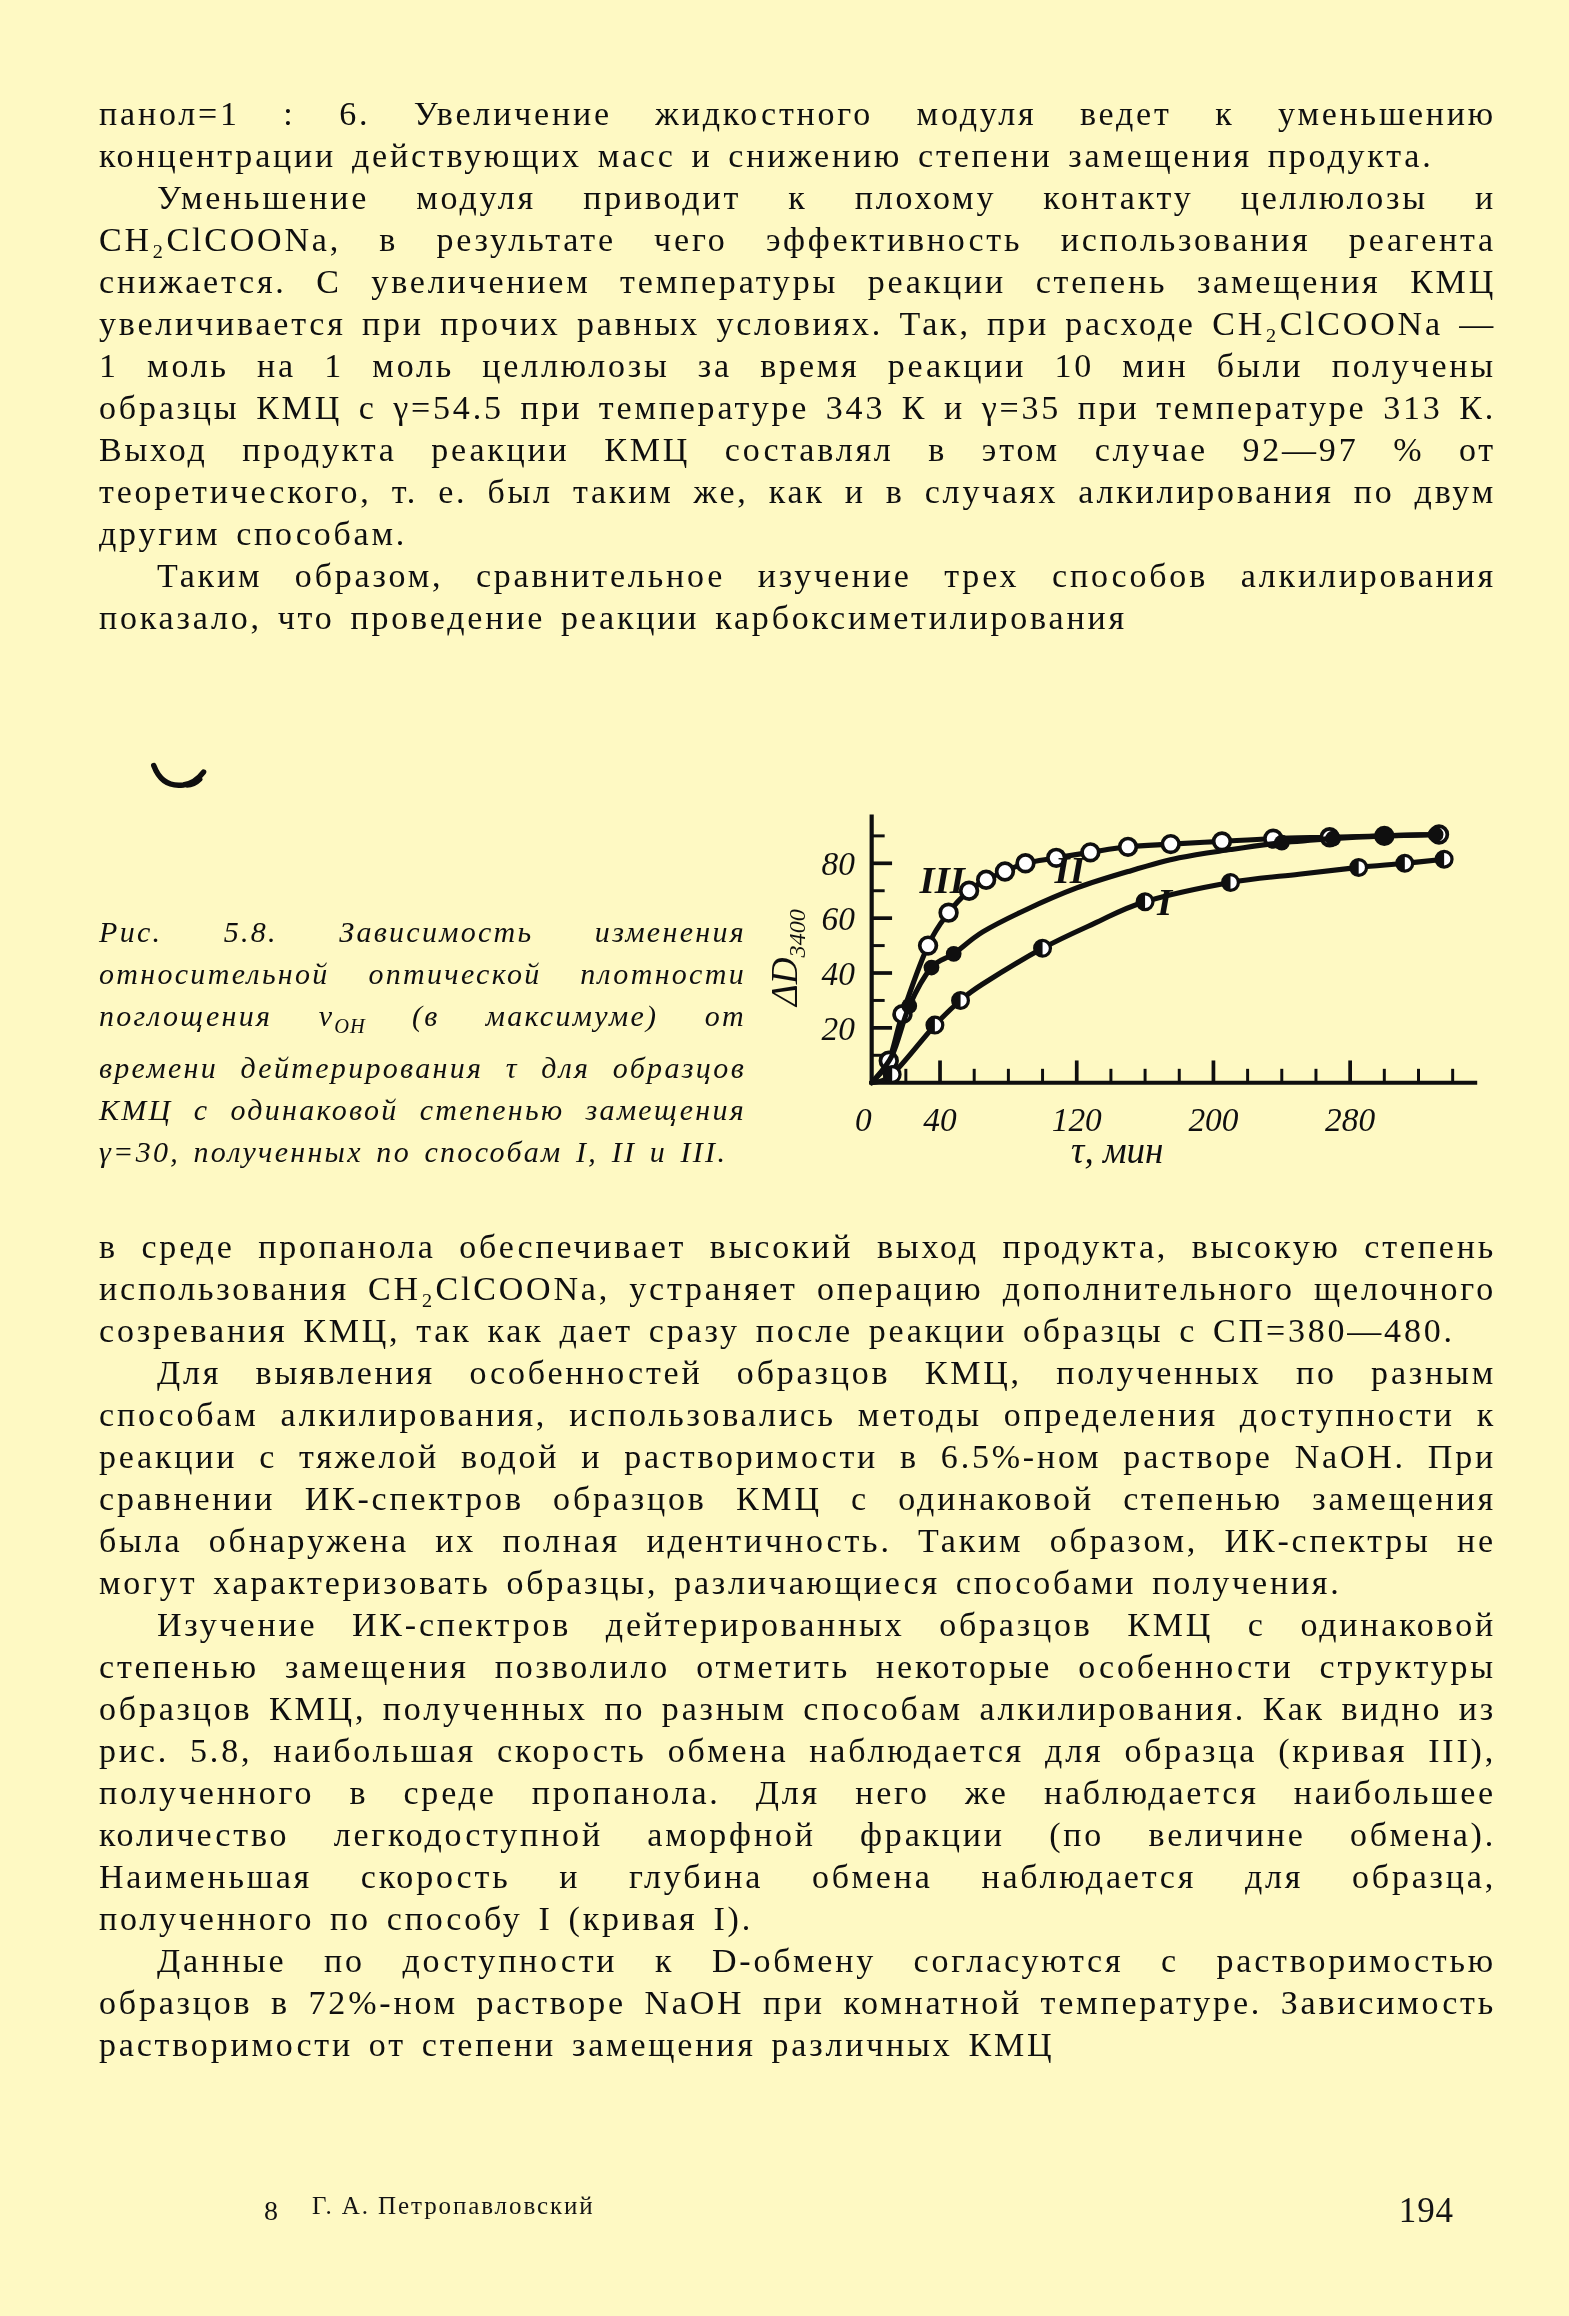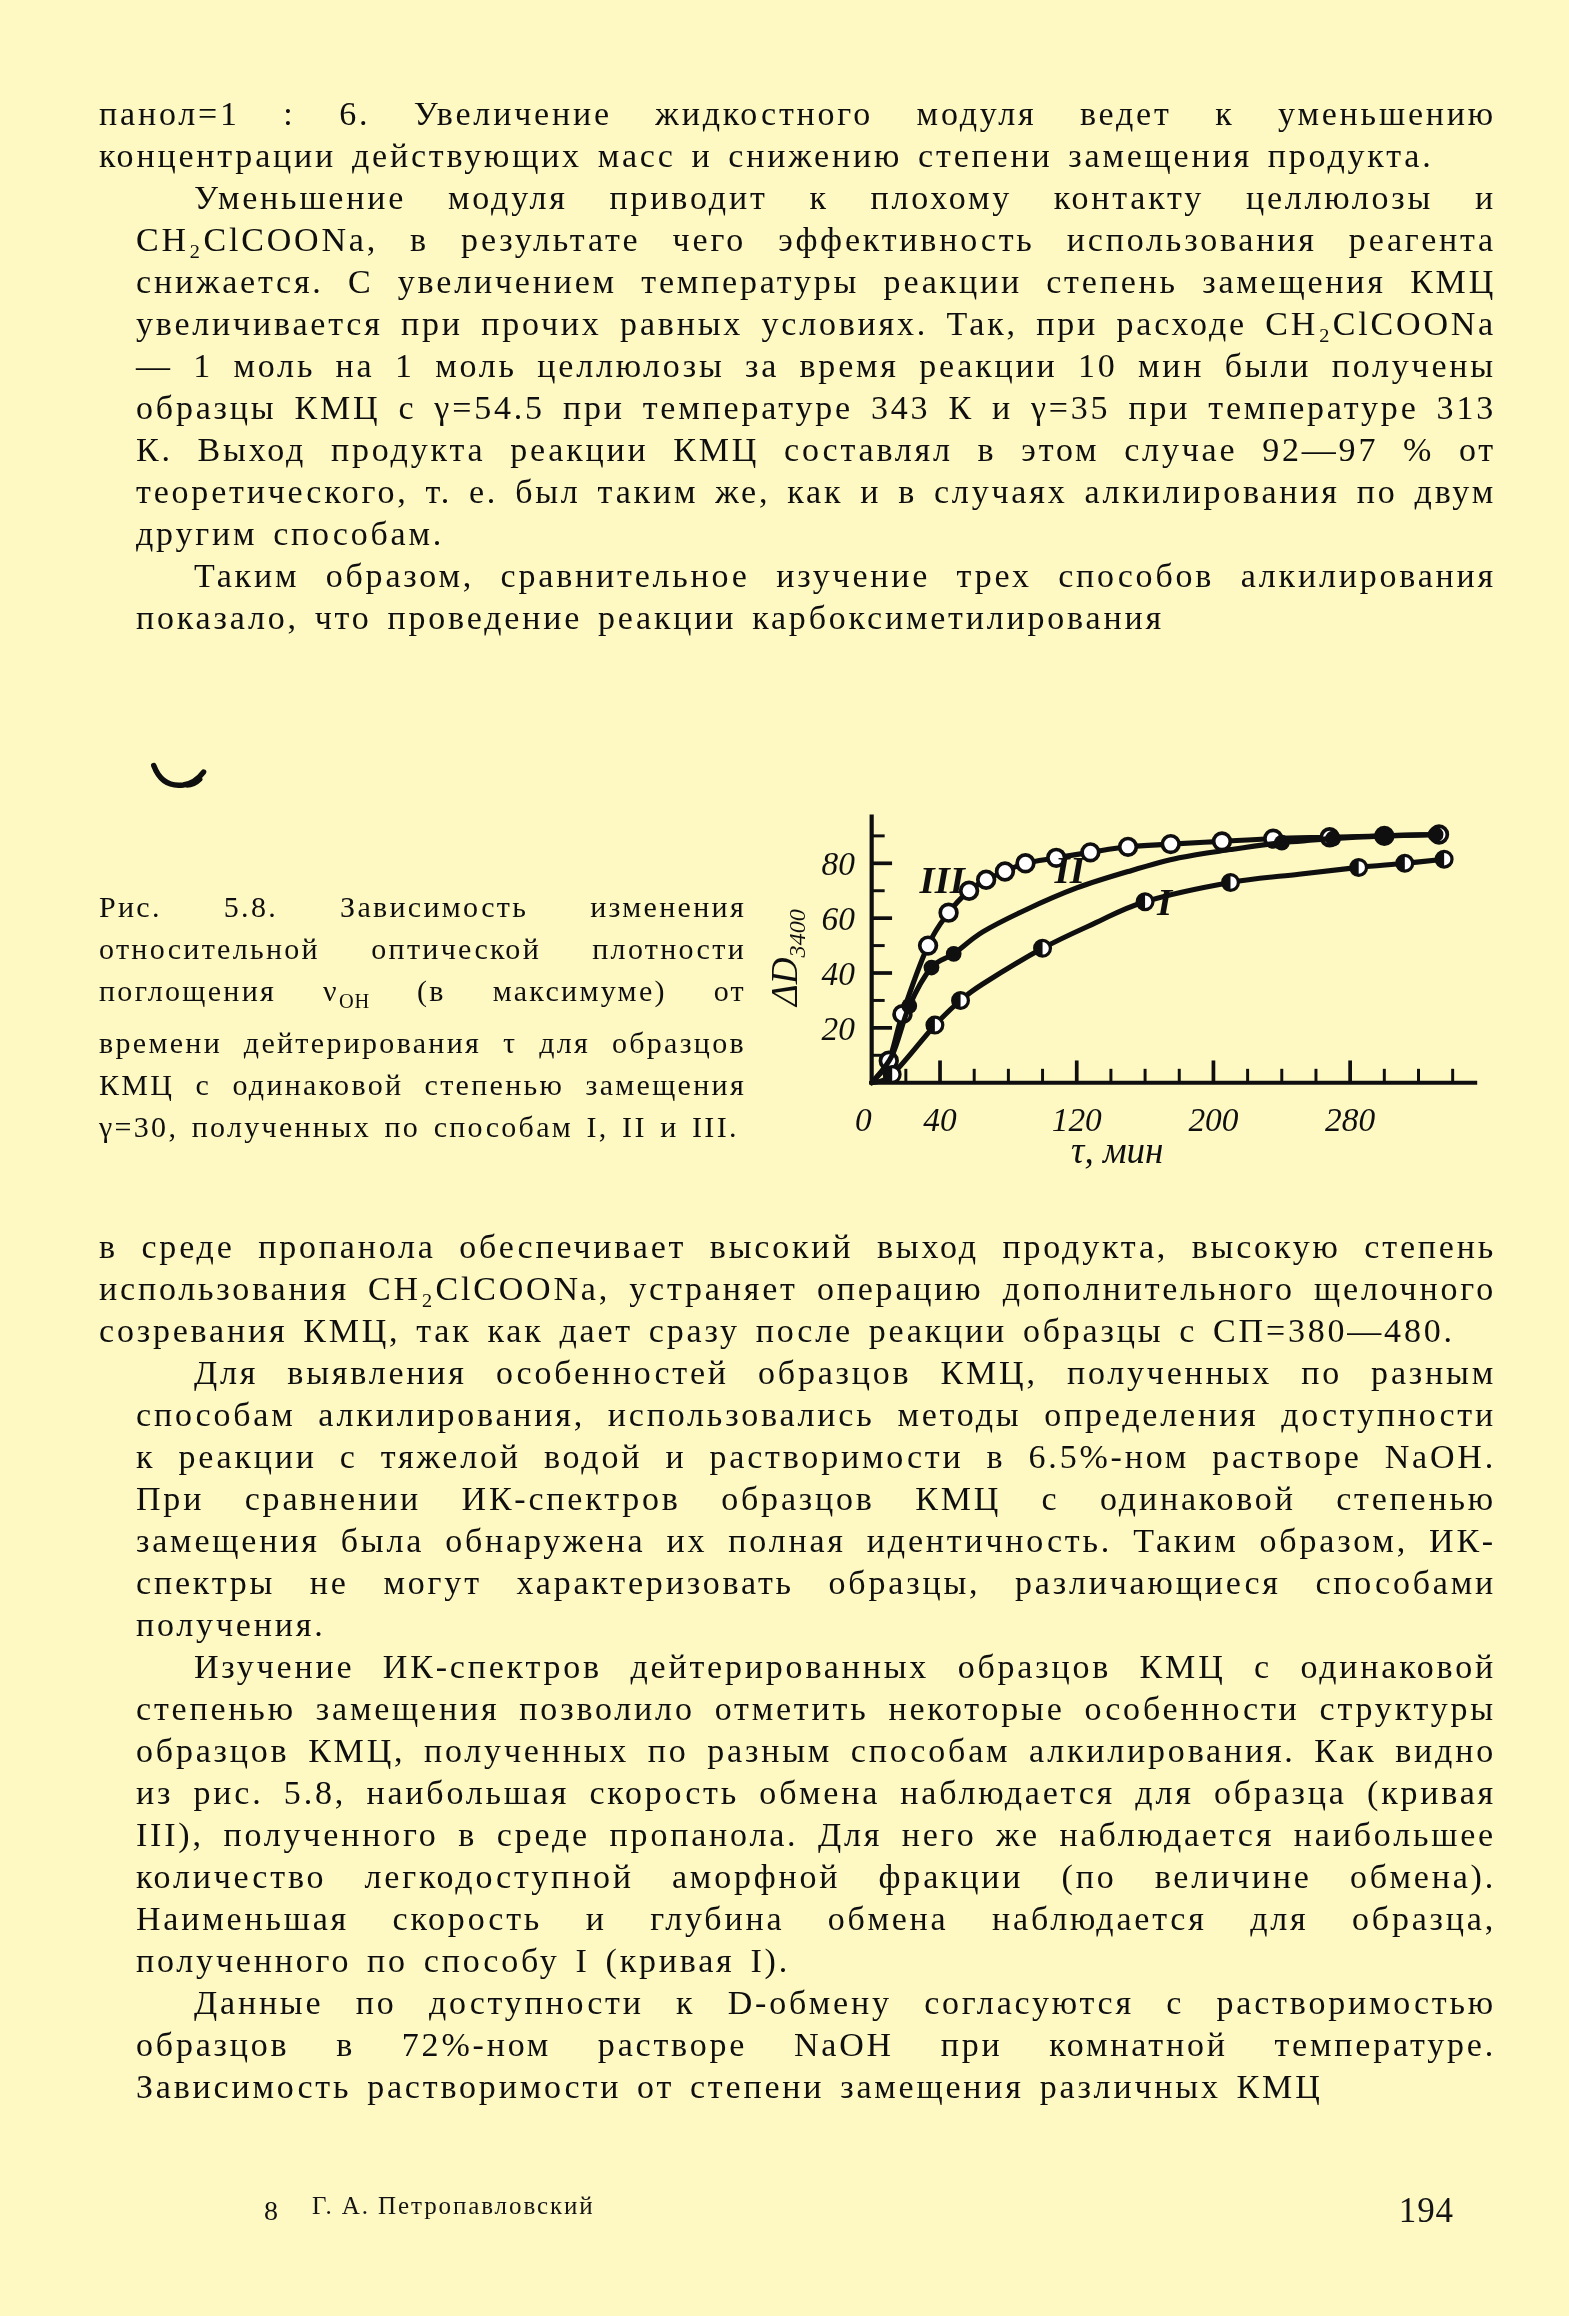--- a/index.html
+++ b/index.html
@@ -13,27 +13,28 @@
   }
   .text-block{
     position:absolute;left:99px;width:1397px;
     font-size:34px;line-height:42px;
     letter-spacing:2.8px;word-spacing:4.6px;
     text-align:justify;
   }
   .block-a{top:93px;}
   .block-b{top:1226px;}
   .text-block p{margin:0;}
-  .text-block p.ind{text-indent:58px;margin-left:37px;}
+  .text-block p.ind{text-indent:58px;}
   .pen-mark{position:absolute;left:150px;top:761px;width:61px;height:35px;}
   .figure{position:absolute;left:99px;top:800px;width:1397px;height:406px;}
   .caption{
-    position:absolute;left:0;top:86px;width:647px;
+    position:absolute;left:0;top:111px;width:647px;
     font-size:30px;line-height:42px;letter-spacing:2.3px;word-spacing:3.7px;
     text-align:justify;
+    font-style:italic;
   }
   .caption sub{font-size:20.4px;letter-spacing:0.9px;}
   .chart{position:absolute;left:673px;top:0;width:724px;height:406px;}
   .tick-label{font:italic 36px "Liberation Serif","DejaVu Serif",serif;fill:#0f0f0f;}
   .axis-title{font:italic 40px "Liberation Serif","DejaVu Serif",serif;fill:#0f0f0f;}
   .curve-label{font:bold italic 42px "Liberation Serif","DejaVu Serif",serif;fill:#0f0f0f;}
   .footer{
     position:absolute;left:99px;top:2191px;width:1397px;height:56px;
     font-size:25px;letter-spacing:1.9px;color:#141414;
   }

